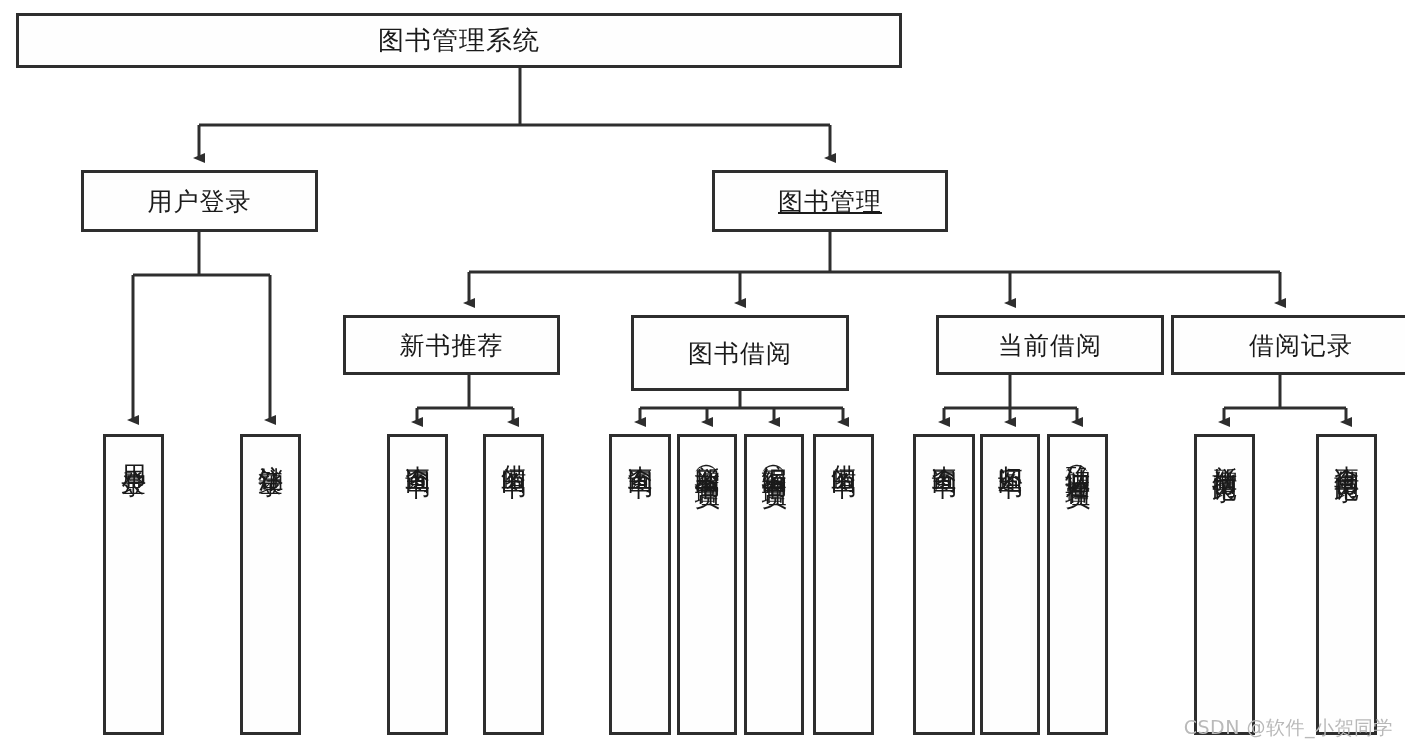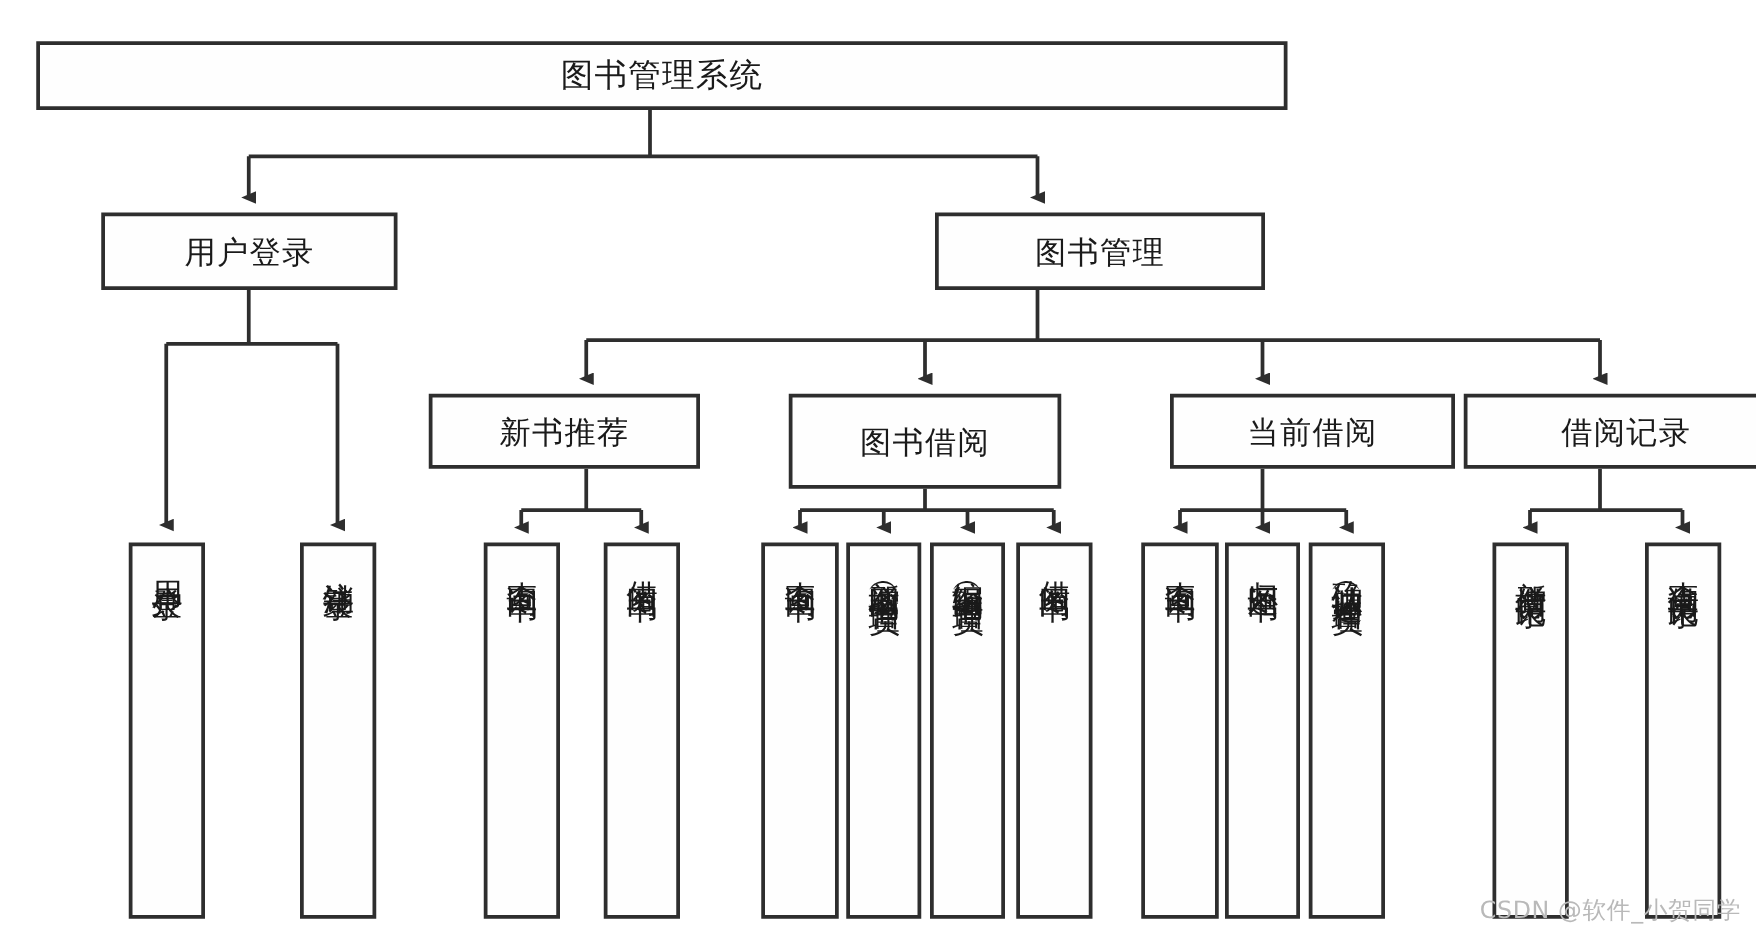--- a/index.html
+++ b/index.html
@@ -114,28 +114,28 @@
       <path d="M1010,408 L1010,422" marker-end="url(#arrow)"></path>
       <path d="M1077,408 L1077,422" marker-end="url(#arrow)"></path>
 
       <path d="M1280,375 L1280,408"></path>
       <path d="M1224,408 L1346,408"></path>
       <path d="M1224,408 L1224,422" marker-end="url(#arrow)"></path>
       <path d="M1346,408 L1346,422" marker-end="url(#arrow)"></path>
     </g>
   </svg>
 
-  <div class="node horiz root" style="left:29px; top:13px; width:1001px; height:55px;margin-top:20px;">
+  <div class="node horiz root" style="left:16px; top:13px; width:886px; height:55px;">
     <span>图书管理系统</span>
   </div>
 
   <div class="node horiz" style="left:81px; top:170px; width:237px; height:62px;">
     <span>用户登录</span>
   </div>
-  <div class="node horiz" style="left:748px; top:170px; width:264px; height:62px;">
+  <div class="node horiz" style="left:712px; top:170px; width:236px; height:62px;text-decoration:underline;">
     <span>图书管理</span>
   </div>
 
   <div class="node horiz" style="left:343px; top:315px; width:217px; height:60px;">
     <span>新书推荐</span>
   </div>
   <div class="node horiz" style="left:631px; top:315px; width:218px; height:76px;">
     <span>图书借阅</span>
   </div>
   <div class="node horiz" style="left:936px; top:315px; width:228px; height:60px;">

